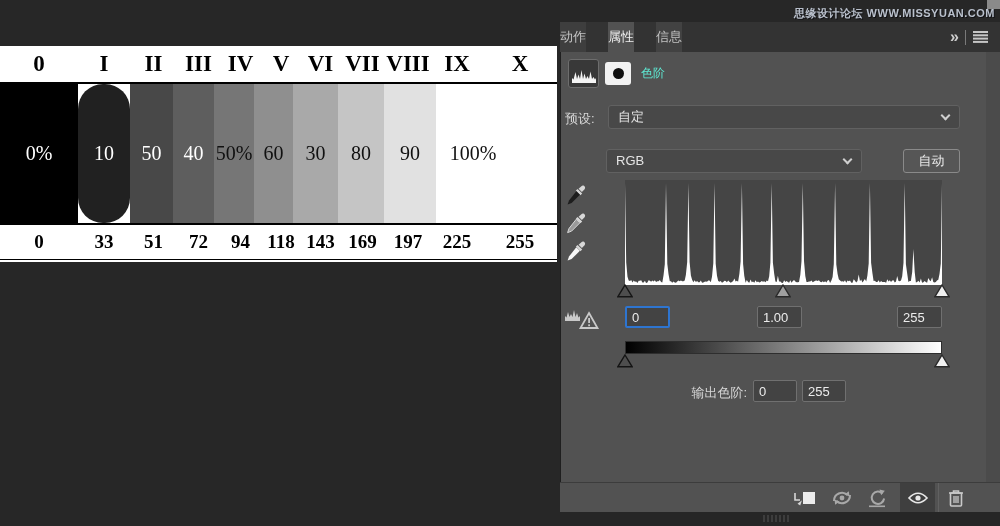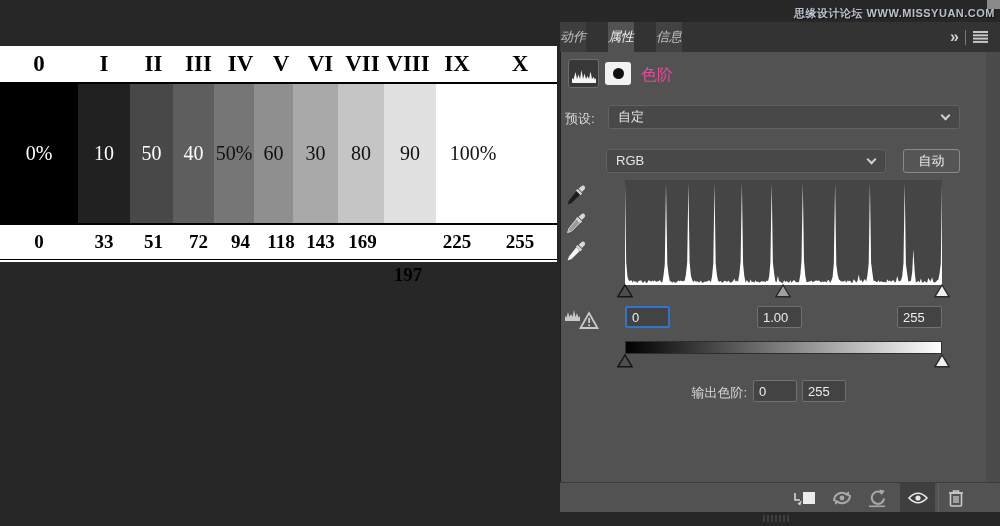--- a/index.html
+++ b/index.html
@@ -15,33 +15,33 @@
   .chart-steps .cell { font-size:20px; display:flex; align-items:center; justify-content:center; }
   .chart-foot { height:37px; background:#fff; border-top:2px solid #000; border-bottom:1px solid #000; }
   .chart-foot .cell { color:#000; font-weight:bold; font-size:19px; line-height:34px; text-align:center; }
 
   
   .panel { position:absolute; left:560px; top:0; width:440px; height:526px; }
   .panel-body { position:absolute; left:0; top:22px; width:440px; height:490px; background:#525252; border-left:1px solid #1f1f1f; }
   .side-rail { position:absolute; left:426px; top:30px; width:14px; height:452px; background:#4b4b4b; }
 
   .tab-bar { position:absolute; left:0; top:22px; width:440px; height:30px; background:#333333; }
-  .tab { position:absolute; top:0; height:30px; width:26px; text-align:center; line-height:30px; font-size:13px; color:#c2c2c2; cursor:default;font-style:italic; }
+  .tab { position:absolute; top:0; height:30px; width:26px; text-align:center; line-height:30px; font-size:13px; color:#c2c2c2; cursor:default; }
   .tab.active { background:#525252; color:#f0f0f0; }
   .tab-0 { left:0; background:#3e3e3e; }
   .tab-1 { left:48px; }
   .tab-2 { left:96px; background:#424242; }
   .panel-menu { position:absolute; top:22px; right:12px; height:30px; display:flex; align-items:center; gap:7px; }
   .expand-glyph { color:#cfcfcf; font-size:16px; font-weight:bold; letter-spacing:-1px; }
   .menu-divider { width:1px; height:15px; background:#7a7a7a; }
 
   .adj-icon-box { position:absolute; left:8px; top:59px; width:31px; height:29px; background:#383838; border:1px solid #6d6d6d; border-radius:3px; display:flex; align-items:flex-end; justify-content:center; padding-bottom:4px; }
   .mask-icon { position:absolute; left:45px; top:62px; width:26px; height:23px; background:#f2f2f2; border-radius:3px; display:flex; align-items:center; justify-content:center; }
   .mask-icon .dot { width:11px; height:11px; border-radius:50%; background:#101010; }
-  .adj-title { position:absolute; left:81px; top:65px; font-size:16px; color:#ec4899; }
+  .adj-title { position:absolute; left:81px; top:65px; font-size:12px; color:#5eead4; }
 
   .row-label { position:absolute; font-size:13px; color:#d6d6d6; }
   .select { position:absolute; height:24px; background:#484848; border:1px solid #616161; border-radius:3px; color:#e4e4e4; font-size:13px; line-height:22px; padding-left:9px; }
   .chev { position:absolute; width:7px; height:7px; border-right:2px solid #cfcfcf; border-bottom:2px solid #cfcfcf; transform:rotate(45deg); }
   .btn-auto { position:absolute; left:343px; top:149px; width:57px; height:24px; background:#565656; border:1px solid #8a8a8a; border-radius:3px; color:#ebebeb; font-size:13px; text-align:center; line-height:22px; }
 
   .dropper { position:absolute; left:6px; width:24px; height:24px; }
   .histo-wrap { position:absolute; left:65px; top:180px; width:317px; height:105px; background:#454545; }
   .slider-row { position:absolute; left:65px; top:284px; width:317px; height:15px; }
   .tri { position:absolute; top:0; }
@@ -80,40 +80,40 @@
       <div class="cell" style="width: 41px;">IV</div>
       <div class="cell" style="width: 40px;">V</div>
       <div class="cell" style="width: 39px;">VI</div>
       <div class="cell" style="width: 45px;">VII</div>
       <div class="cell" style="width: 46px;">VIII</div>
       <div class="cell" style="width: 52px;">IX</div>
       <div class="cell" style="width: 74px;">X</div>
     </div>
   <div class="chart-row chart-steps">
       <div class="cell" style="width: 78px; background: rgb(0, 0, 0); color: rgb(255, 255, 255);">0%</div>
-      <div class="cell" style="width: 52px; background: rgb(33, 33, 33); color: rgb(255, 255, 255);">10</div>
+      <div class="cell" style="width: 52px; background: rgb(33, 33, 33); color: rgb(255, 255, 255); border-radius: 25px;">10</div>
       <div class="cell" style="width: 43px; background: rgb(72, 72, 72); color: rgb(255, 255, 255);">50</div>
       <div class="cell" style="width: 41px; background: rgb(94, 94, 94); color: rgb(255, 255, 255);">40</div>
       <div class="cell" style="width: 40px; background: rgb(118, 118, 118); color: rgb(17, 17, 17);">50%</div>
       <div class="cell" style="width: 39px; background: rgb(143, 143, 143); color: rgb(17, 17, 17);">60</div>
       <div class="cell" style="width: 45px; background: rgb(169, 169, 169); color: rgb(17, 17, 17);">30</div>
       <div class="cell" style="width: 46px; background: rgb(197, 197, 197); color: rgb(17, 17, 17);">80</div>
       <div class="cell" style="width: 52px; background: rgb(225, 225, 225); color: rgb(17, 17, 17);">90</div>
       <div class="cell" style="width: 74px; background: rgb(255, 255, 255); color: rgb(17, 17, 17);">100%</div>
     </div>
   <div class="chart-row chart-foot">
       <div class="cell" style="width: 78px;">0</div>
       <div class="cell" style="width: 52px;">33</div>
       <div class="cell" style="width: 47px;">51</div>
       <div class="cell" style="width: 43px;">72</div>
       <div class="cell" style="width: 41px;">94</div>
       <div class="cell" style="width: 40px;">118</div>
       <div class="cell" style="width: 39px;">143</div>
       <div class="cell" style="width: 45px;">169</div>
-      <div class="cell" style="width: 46px; margin-top: 33px;">197</div>
+      <div class="cell" style="width: 46px;">197</div>
       <div class="cell" style="width: 52px;">225</div>
       <div class="cell" style="width: 74px;">255</div>
     </div>
 </div>
 
 <div class="watermark">思缘设计论坛 WWW.MISSYUAN.COM</div>
 <div class="corner-notch"></div>
 
 <div class="panel">
   <div class="panel-body"></div>
@@ -146,21 +146,21 @@
       <span class="dot"></span>
     </div>
   <div class="adj-title">色阶</div>
 
   <div class="row-label" style="left:5px; top:110px;">预设:</div>
   <div class="select" style="left:48px; top:105px; width:352px;">
     <span>自定</span>
     <span class="chev" style="right:10px; top:6px; position:absolute;"></span>
   </div>
 
-  <div class="select" style="left:46px; top:149px; width:280px;">
+  <div class="select" style="left:46px; top:149px; width:256px;">
     <span>RGB</span>
     <span class="chev" style="right:10px; top:6px; position:absolute;"></span>
   </div>
   <div class="btn-auto">自动</div>
 
   <div class="dropper" style="top:184px;">
     <svg width="24" height="24" viewBox="0 0 24 24">
         <path fill="#d8d8d8" d="M15.4 2.2c1.9-1.9 5 .9 3.2 3.1l-2.7 2.8-3.3-3.3z"></path>
         <path fill="#d8d8d8" d="M11.6 4.9l4.6 4.6-1.7 1.7-4.6-4.6z"></path>
         <path fill="#1d1d1d" d="M10.3 7.2l3.6 3.6-8.3 8.3-4 1.5 1.4-4.1z"></path>

